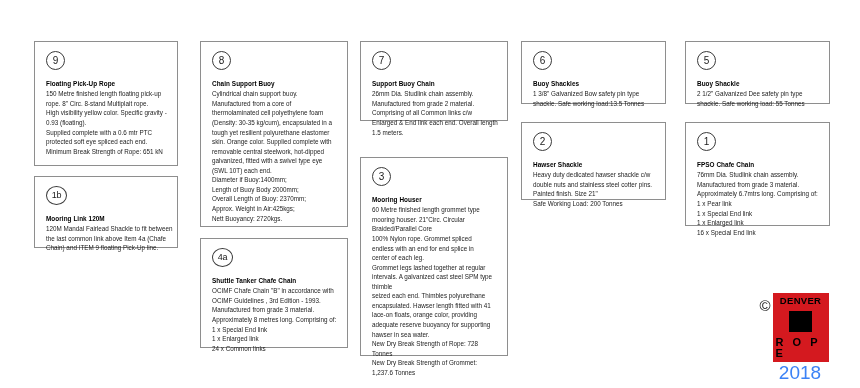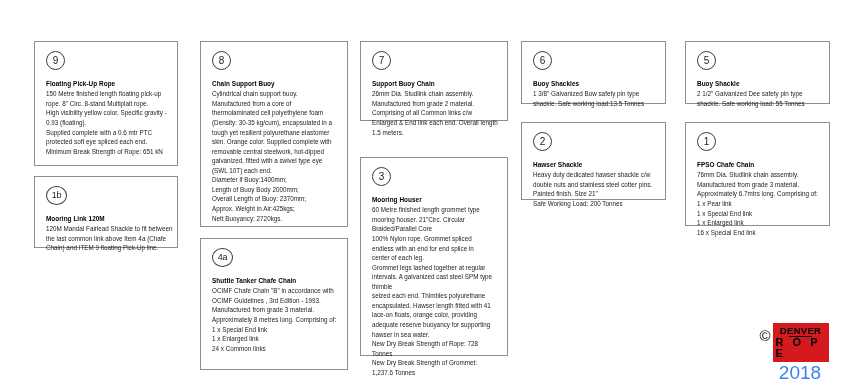--- a/index.html
+++ b/index.html
@@ -88,21 +88,21 @@
   .copyright-mark {
     font-size: 15px;
     line-height: 1;
     color: #111111;
     margin-right: 2px;
     margin-top: 5px;
     font-family: "Liberation Sans", sans-serif;
   }
   #logo-mark {
     width: 56px;
-    height: 39px;
+    height: 69px;
     background: #d4191f;
     display: flex;
     flex-direction: column;
     align-items: center;
     justify-content: space-between;
     padding: 3px 0 3px 0;
     box-sizing: border-box;
   }
   #logo-denver {
     font-size: 9.5px;
@@ -176,21 +176,21 @@
       <span class="ln">galvanized, fitted with a swivel type eye</span>
       <span class="ln">(SWL 10T) each end.</span>
       <span class="ln">Diameter if Buoy:1400mm;</span>
       <span class="ln">Length of Buoy Body 2000mm;</span>
       <span class="ln">Overall Length of Buoy: 2370mm;</span>
       <span class="ln">Approx. Weight in Air:425kgs;</span>
       <span class="ln">Nett Buoyancy: 2720kgs.</span>
     </div>
   </div>
 
-  <div class="spec-box" style="left:200px; top:238px; width:148px; height:132px;">
+  <div class="spec-box" style="left:200px; top:238px; width:148px; height:110px;">
     <div class="badge wide">4a</div>
     <div class="box-title">Shuttle Tanker Chafe Chain</div>
     <div class="box-body">
       <span class="ln">OCIMF Chafe Chain "B" in accordance with</span>
       <span class="ln">OCIMF Guidelines , 3rd Edition - 1993.</span>
       <span class="ln">Manufactured from grade 3 material.</span>
       <span class="ln">Approximately 8 metres long. Comprising of:</span>
       <span class="ln">1 x Special End link</span>
       <span class="ln">1 x Enlarged link</span>
       <span class="ln">24 x Common links</span>

